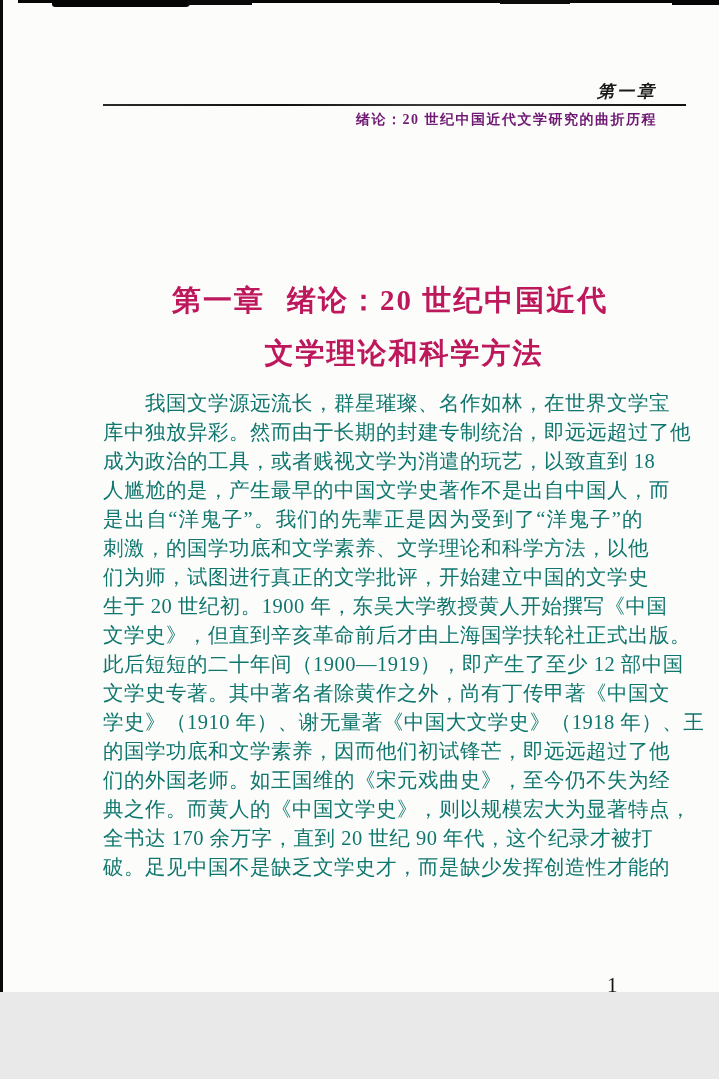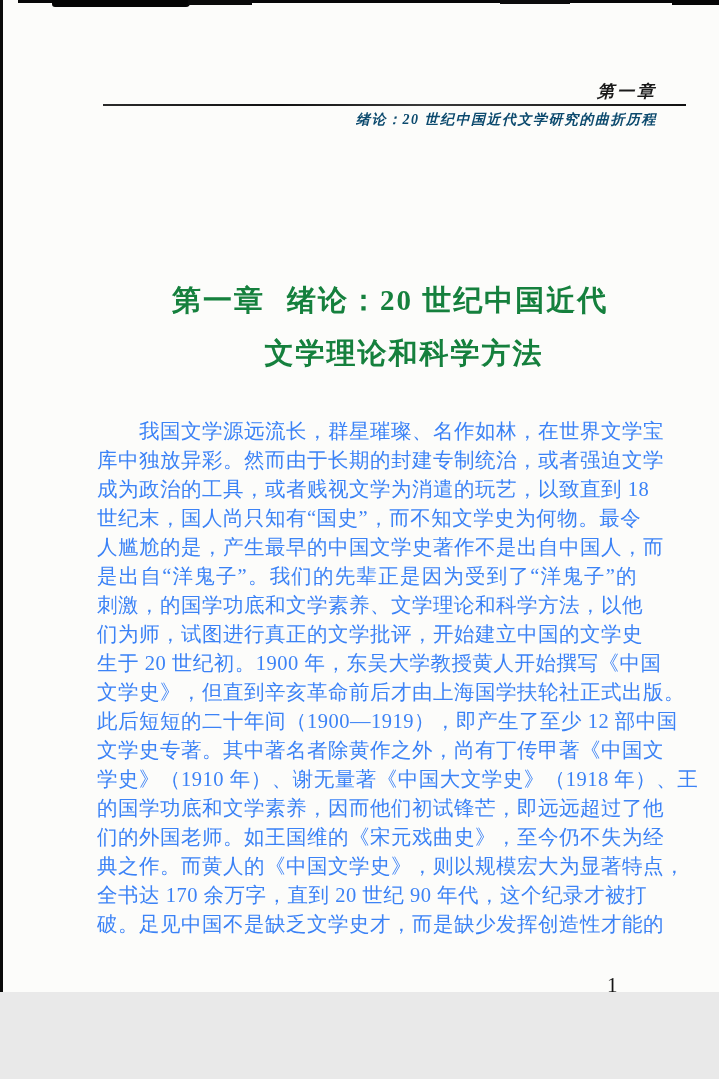--- a/index.html
+++ b/index.html
@@ -25,37 +25,37 @@
     position:absolute; right:62px; top:80px;
     font-size:17px; font-weight:bold; font-style:italic;
     letter-spacing:3px; color:#1a1a1a;
   }
   .head-rule {
     position:absolute; left:103px; top:104px; width:583px; height:2px;
     background:linear-gradient(to right,#2a2a2a 0%,#111 30%,#3a3a3a 55%,#111 100%);
   }
   .running-title {
     position:absolute; right:62px; top:111px;
-    font-size:14px; font-weight:bold; font-style:italic;
-    letter-spacing:1.5px; color:#0c4a6e;
+    font-size:14px; font-weight:bold; 
+    letter-spacing:1.5px; color:#701a75;
   }
 
   
   .title-block {
     position:absolute; left:120px; top:274px; width:540px;
-    text-align:center; font-weight:bold; color:#15803d;
+    text-align:center; font-weight:bold; color:#be185d;
     font-size:29px; line-height:53px; letter-spacing:2px;font-family:Liberation Serif, serif;
   }
   .title-chapter { margin-right:22px; }
   .title-line2 { padding-left:28px; }
 
   
   .body-block {
-    position:absolute; left:97px; top:389px; width:540px;
-    font-size:20.5px; color:#3b82f6;margin-top:28px;
+    position:absolute; left:103px; top:389px; width:540px;
+    font-size:20.5px; color:#0f766e;
   }
   .bline {
     height:29px; line-height:29px;
     white-space:nowrap;
     text-align:justify; text-align-last:justify; text-justify:inter-ideograph;
     letter-spacing:0.5px;
   }
   .bline.first { padding-left:42px; }
 
   .page-num {
@@ -81,23 +81,22 @@
 
   <div class="title-block">
     <div>
       <span class="title-chapter">第一章</span><span>绪论：20 世纪中国近代</span>
     </div>
     <div class="title-line2">文学理论和科学方法</div>
   </div>
 
   <div class="body-block">
       <div class="bline first">我国文学源远流长，群星璀璨、名作如林，在世界文学宝</div>
-      <div class="bline">库中独放异彩。然而由于长期的封建专制统治，或者强迫文学</div>
+      <div class="bline">库中独放异彩。然而由于长期的封建专制统治，即远远超过了他</div>
       <div class="bline">成为政治的工具，或者贱视文学为消遣的玩艺，以致直到 18</div>
-      <div class="bline">世纪末，国人尚只知有“国史”，而不知文学史为何物。最令</div>
       <div class="bline">人尴尬的是，产生最早的中国文学史著作不是出自中国人，而</div>
       <div class="bline">是出自“洋鬼子”。我们的先辈正是因为受到了“洋鬼子”的</div>
       <div class="bline">刺激，的国学功底和文学素养、文学理论和科学方法，以他</div>
       <div class="bline">们为师，试图进行真正的文学批评，开始建立中国的文学史</div>
       <div class="bline">生于 20 世纪初。1900 年，东吴大学教授黄人开始撰写《中国</div>
       <div class="bline">文学史》，但直到辛亥革命前后才由上海国学扶轮社正式出版。</div>
       <div class="bline">此后短短的二十年间（1900—1919），即产生了至少 12 部中国</div>
       <div class="bline">文学史专著。其中著名者除黄作之外，尚有丁传甲著《中国文</div>
       <div class="bline">学史》（1910 年）、谢无量著《中国大文学史》（1918 年）、王</div>
       <div class="bline">的国学功底和文学素养，因而他们初试锋芒，即远远超过了他</div>

